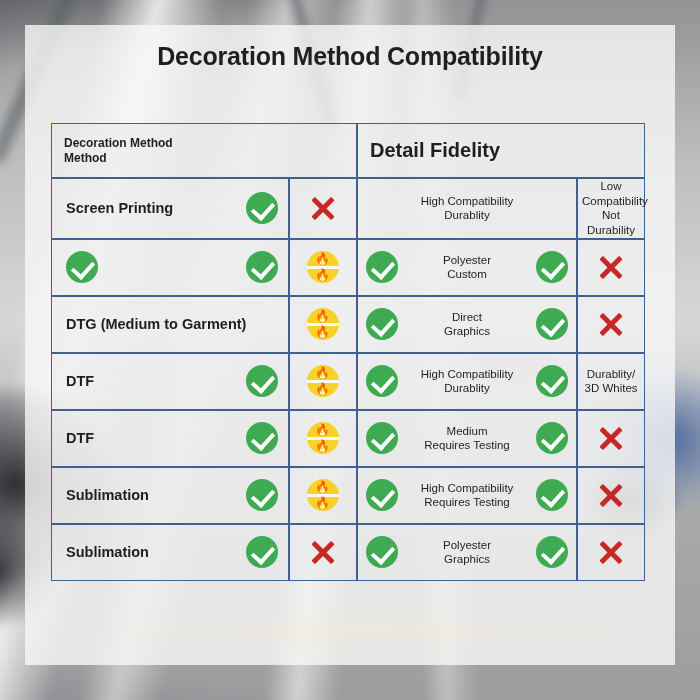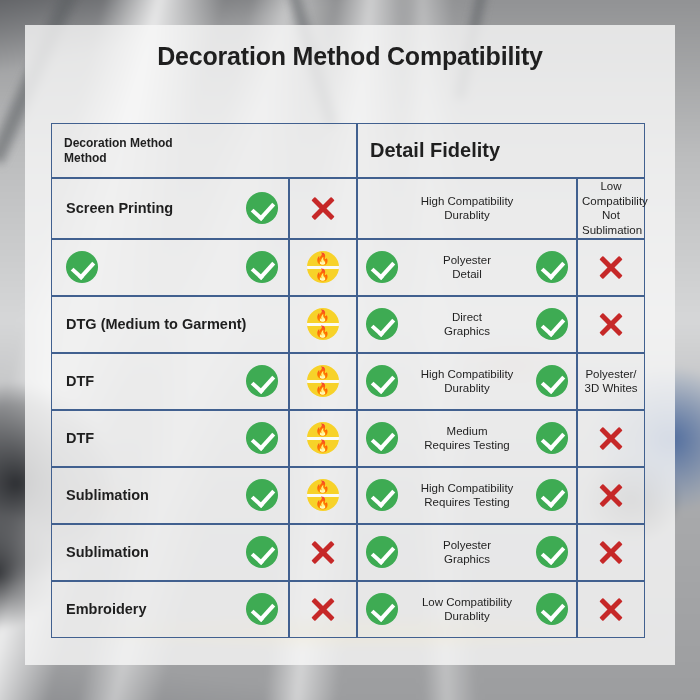--- a/index.html
+++ b/index.html
@@ -271,21 +271,21 @@
             </td>
             <td class="row-cell center-cell">
               <span class="icon icon-cross"></span>
             </td>
             <td class="row-cell note-cell">
               <div>High Compatibility</div>
               <div>Durablity</div>
             </td>
             <td class="row-cell note-cell">
               <div>Low Compatibility</div>
-              <div>Not Sublimation</div>
+              <div>Not Durability</div>
             </td>
           </tr>
 
           <tr>
             <td class="row-cell method-cell">
               <div class="method-inner">
                 <span class="icon icon-check"></span>
                 <span class="method-label"></span>
                 <span class="icon icon-check"></span>
               </div>
@@ -295,21 +295,21 @@
                 <span class="flame-top">🔥</span>
                 <span class="divider"></span>
                 <span class="flame-bot">🔥</span>
               </span>
             </td>
             <td class="row-cell fid-cell">
               <div class="fid-inner">
                 <span class="icon icon-check"></span>
                 <span class="fid-text">
                   <span style="display:block">Polyester</span>
-                  <span style="display:block">Detail</span>
+                  <span style="display:block">Custom</span>
                 </span>
                 <span class="icon icon-check"></span>
               </div>
             </td>
             <td class="row-cell center-cell">
               <span class="icon icon-cross"></span>
             </td>
           </tr>
 
           <tr>
@@ -358,21 +358,21 @@
               <div class="fid-inner">
                 <span class="icon icon-check"></span>
                 <span class="fid-text">
                   <span style="display:block">High Compatibility</span>
                   <span style="display:block">Durablity</span>
                 </span>
                 <span class="icon icon-check"></span>
               </div>
             </td>
             <td class="row-cell note-cell">
-              <div>Polyester/</div>
+              <div>Durablity/</div>
               <div>3D Whites</div>
             </td>
           </tr>
 
           <tr>
             <td class="row-cell method-cell">
               <div class="method-inner">
                 <span class="method-label">DTF</span>
                 <span class="icon icon-check"></span>
               </div>
@@ -446,43 +446,19 @@
                   <span style="display:block">Graphics</span>
                 </span>
                 <span class="icon icon-check"></span>
               </div>
             </td>
             <td class="row-cell center-cell">
               <span class="icon icon-cross"></span>
             </td>
           </tr>
 
-          <tr>
-            <td class="row-cell method-cell">
-              <div class="method-inner">
-                <span class="method-label">Embroidery</span>
-                <span class="icon icon-check"></span>
-              </div>
-            </td>
-            <td class="row-cell center-cell">
-              <span class="icon icon-cross"></span>
-            </td>
-            <td class="row-cell fid-cell">
-              <div class="fid-inner">
-                <span class="icon icon-check"></span>
-                <span class="fid-text">
-                  <span style="display:block">Low Compatibility</span>
-                  <span style="display:block">Durablity</span>
-                </span>
-                <span class="icon icon-check"></span>
-              </div>
-            </td>
-            <td class="row-cell center-cell">
-              <span class="icon icon-cross"></span>
-            </td>
-          </tr>
 
         </tbody>
       </table>
     </div>
 
   </div>
 </div>
 
 </body></html>

